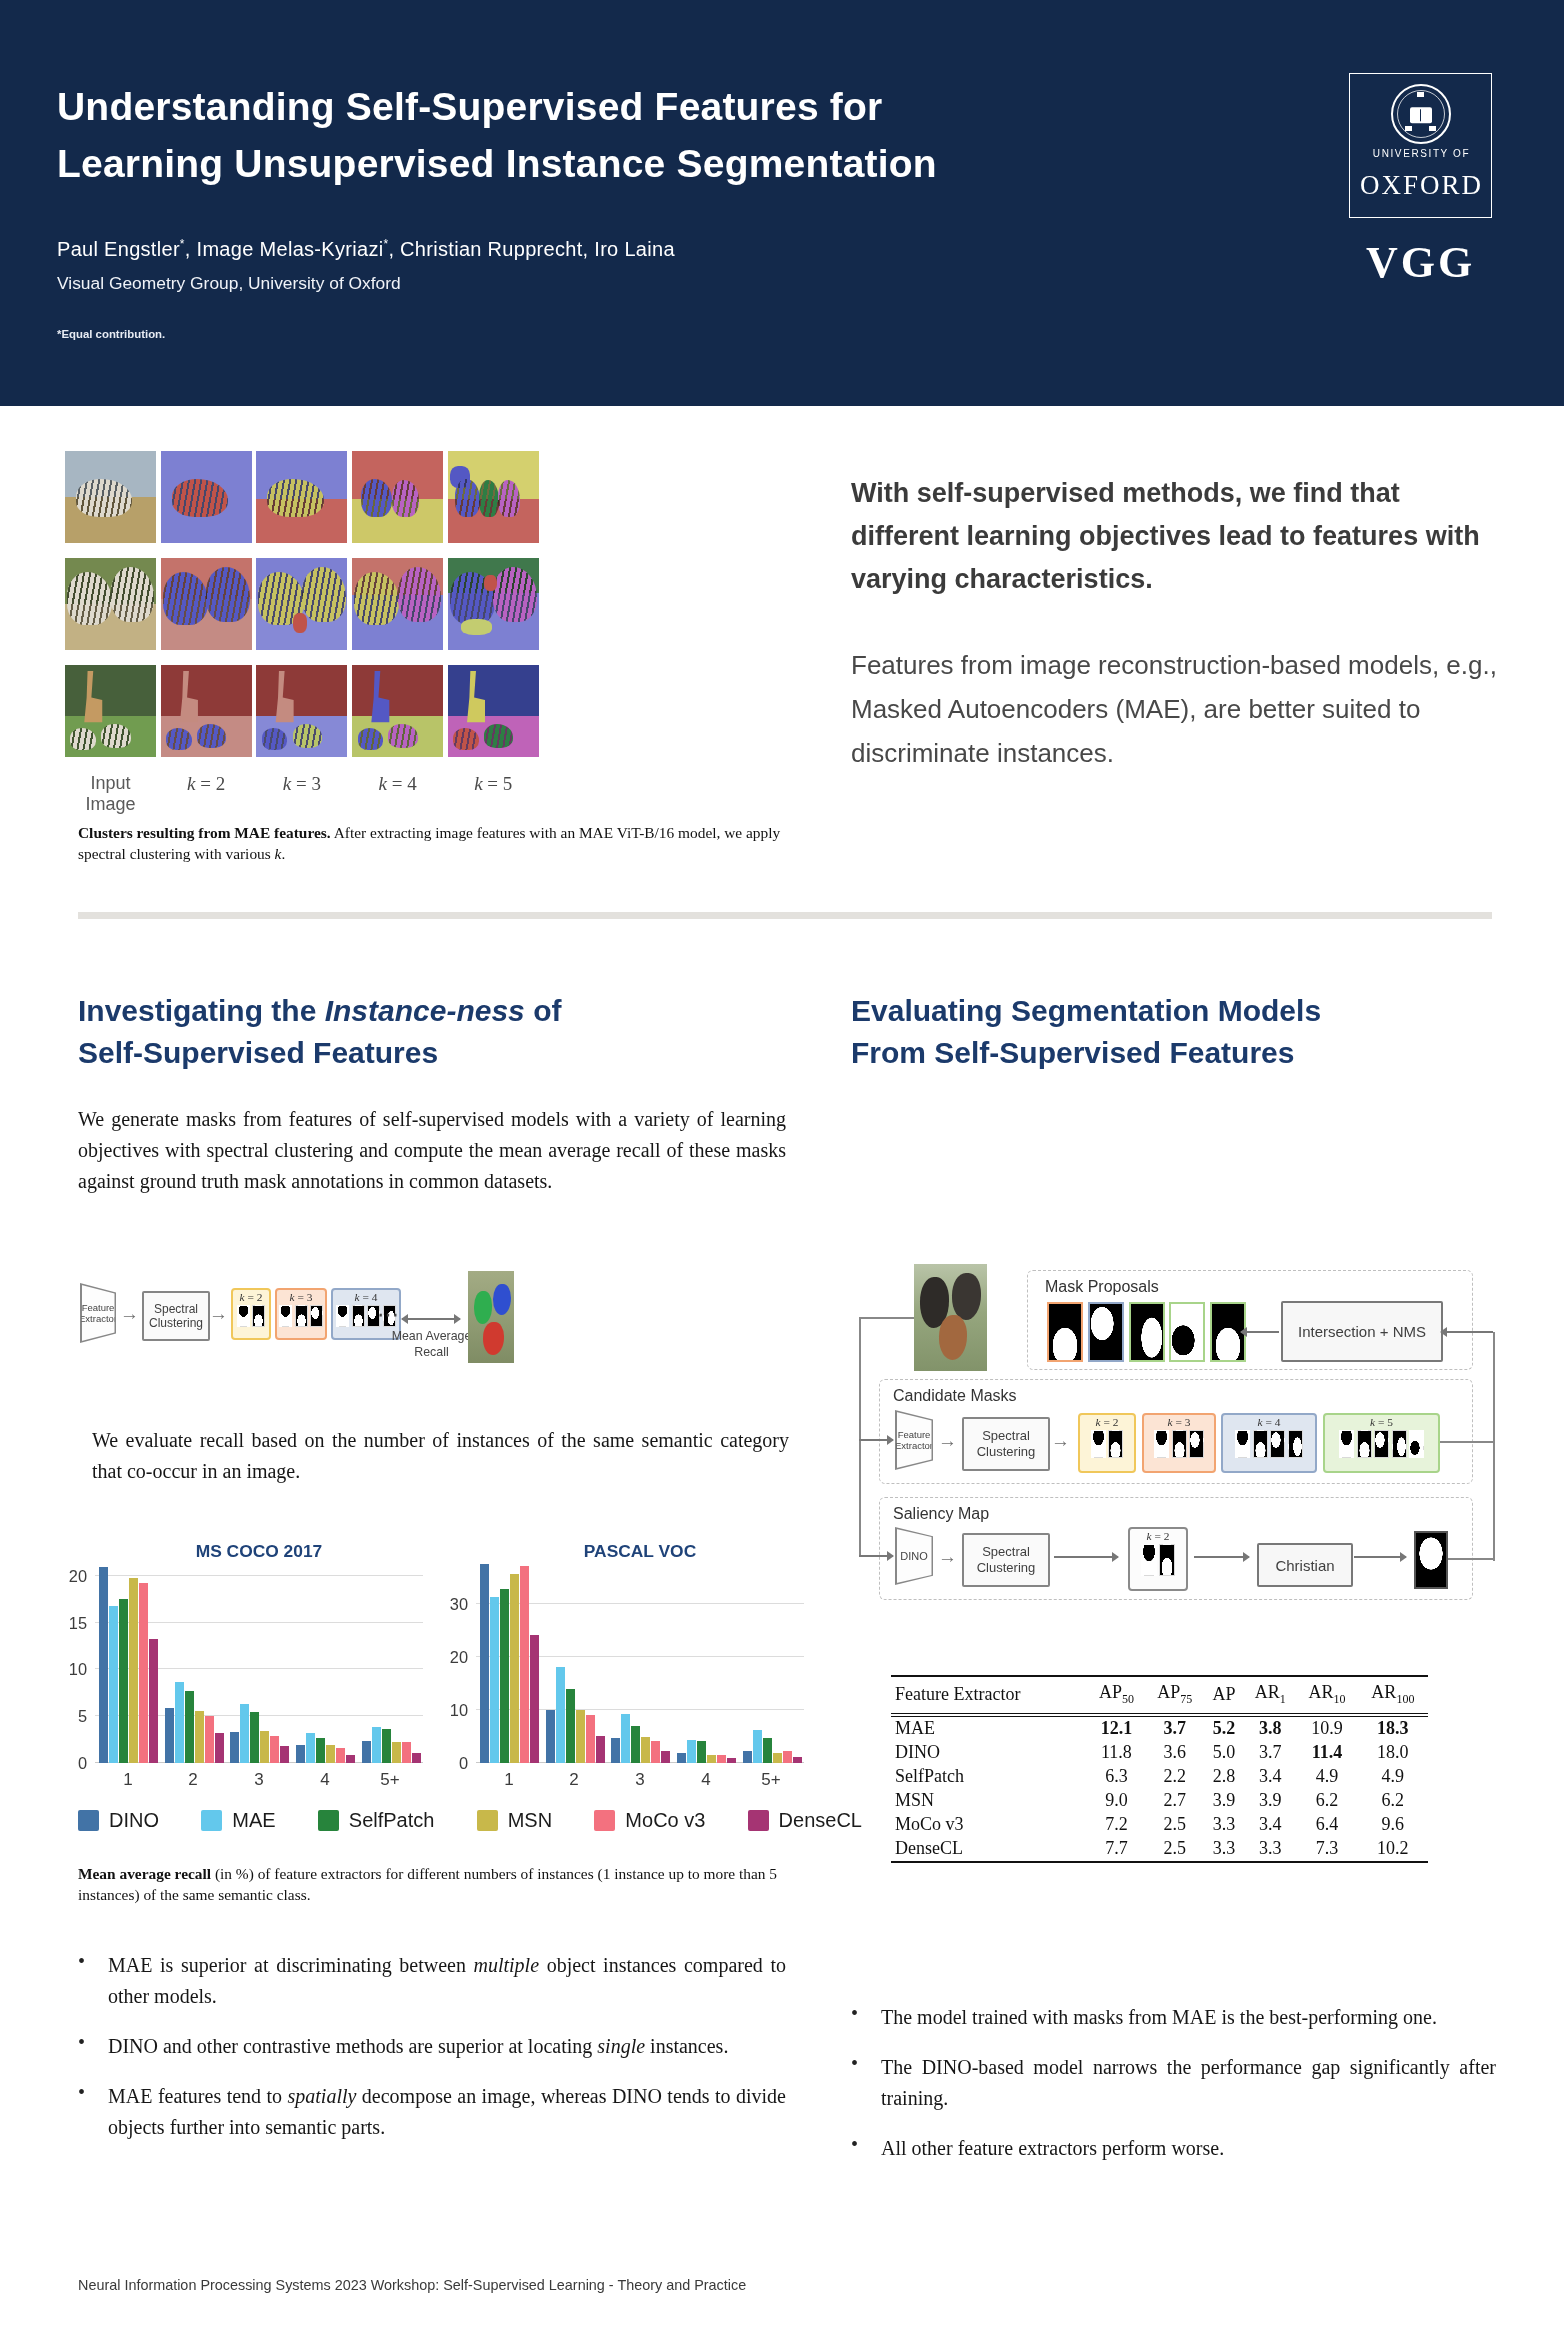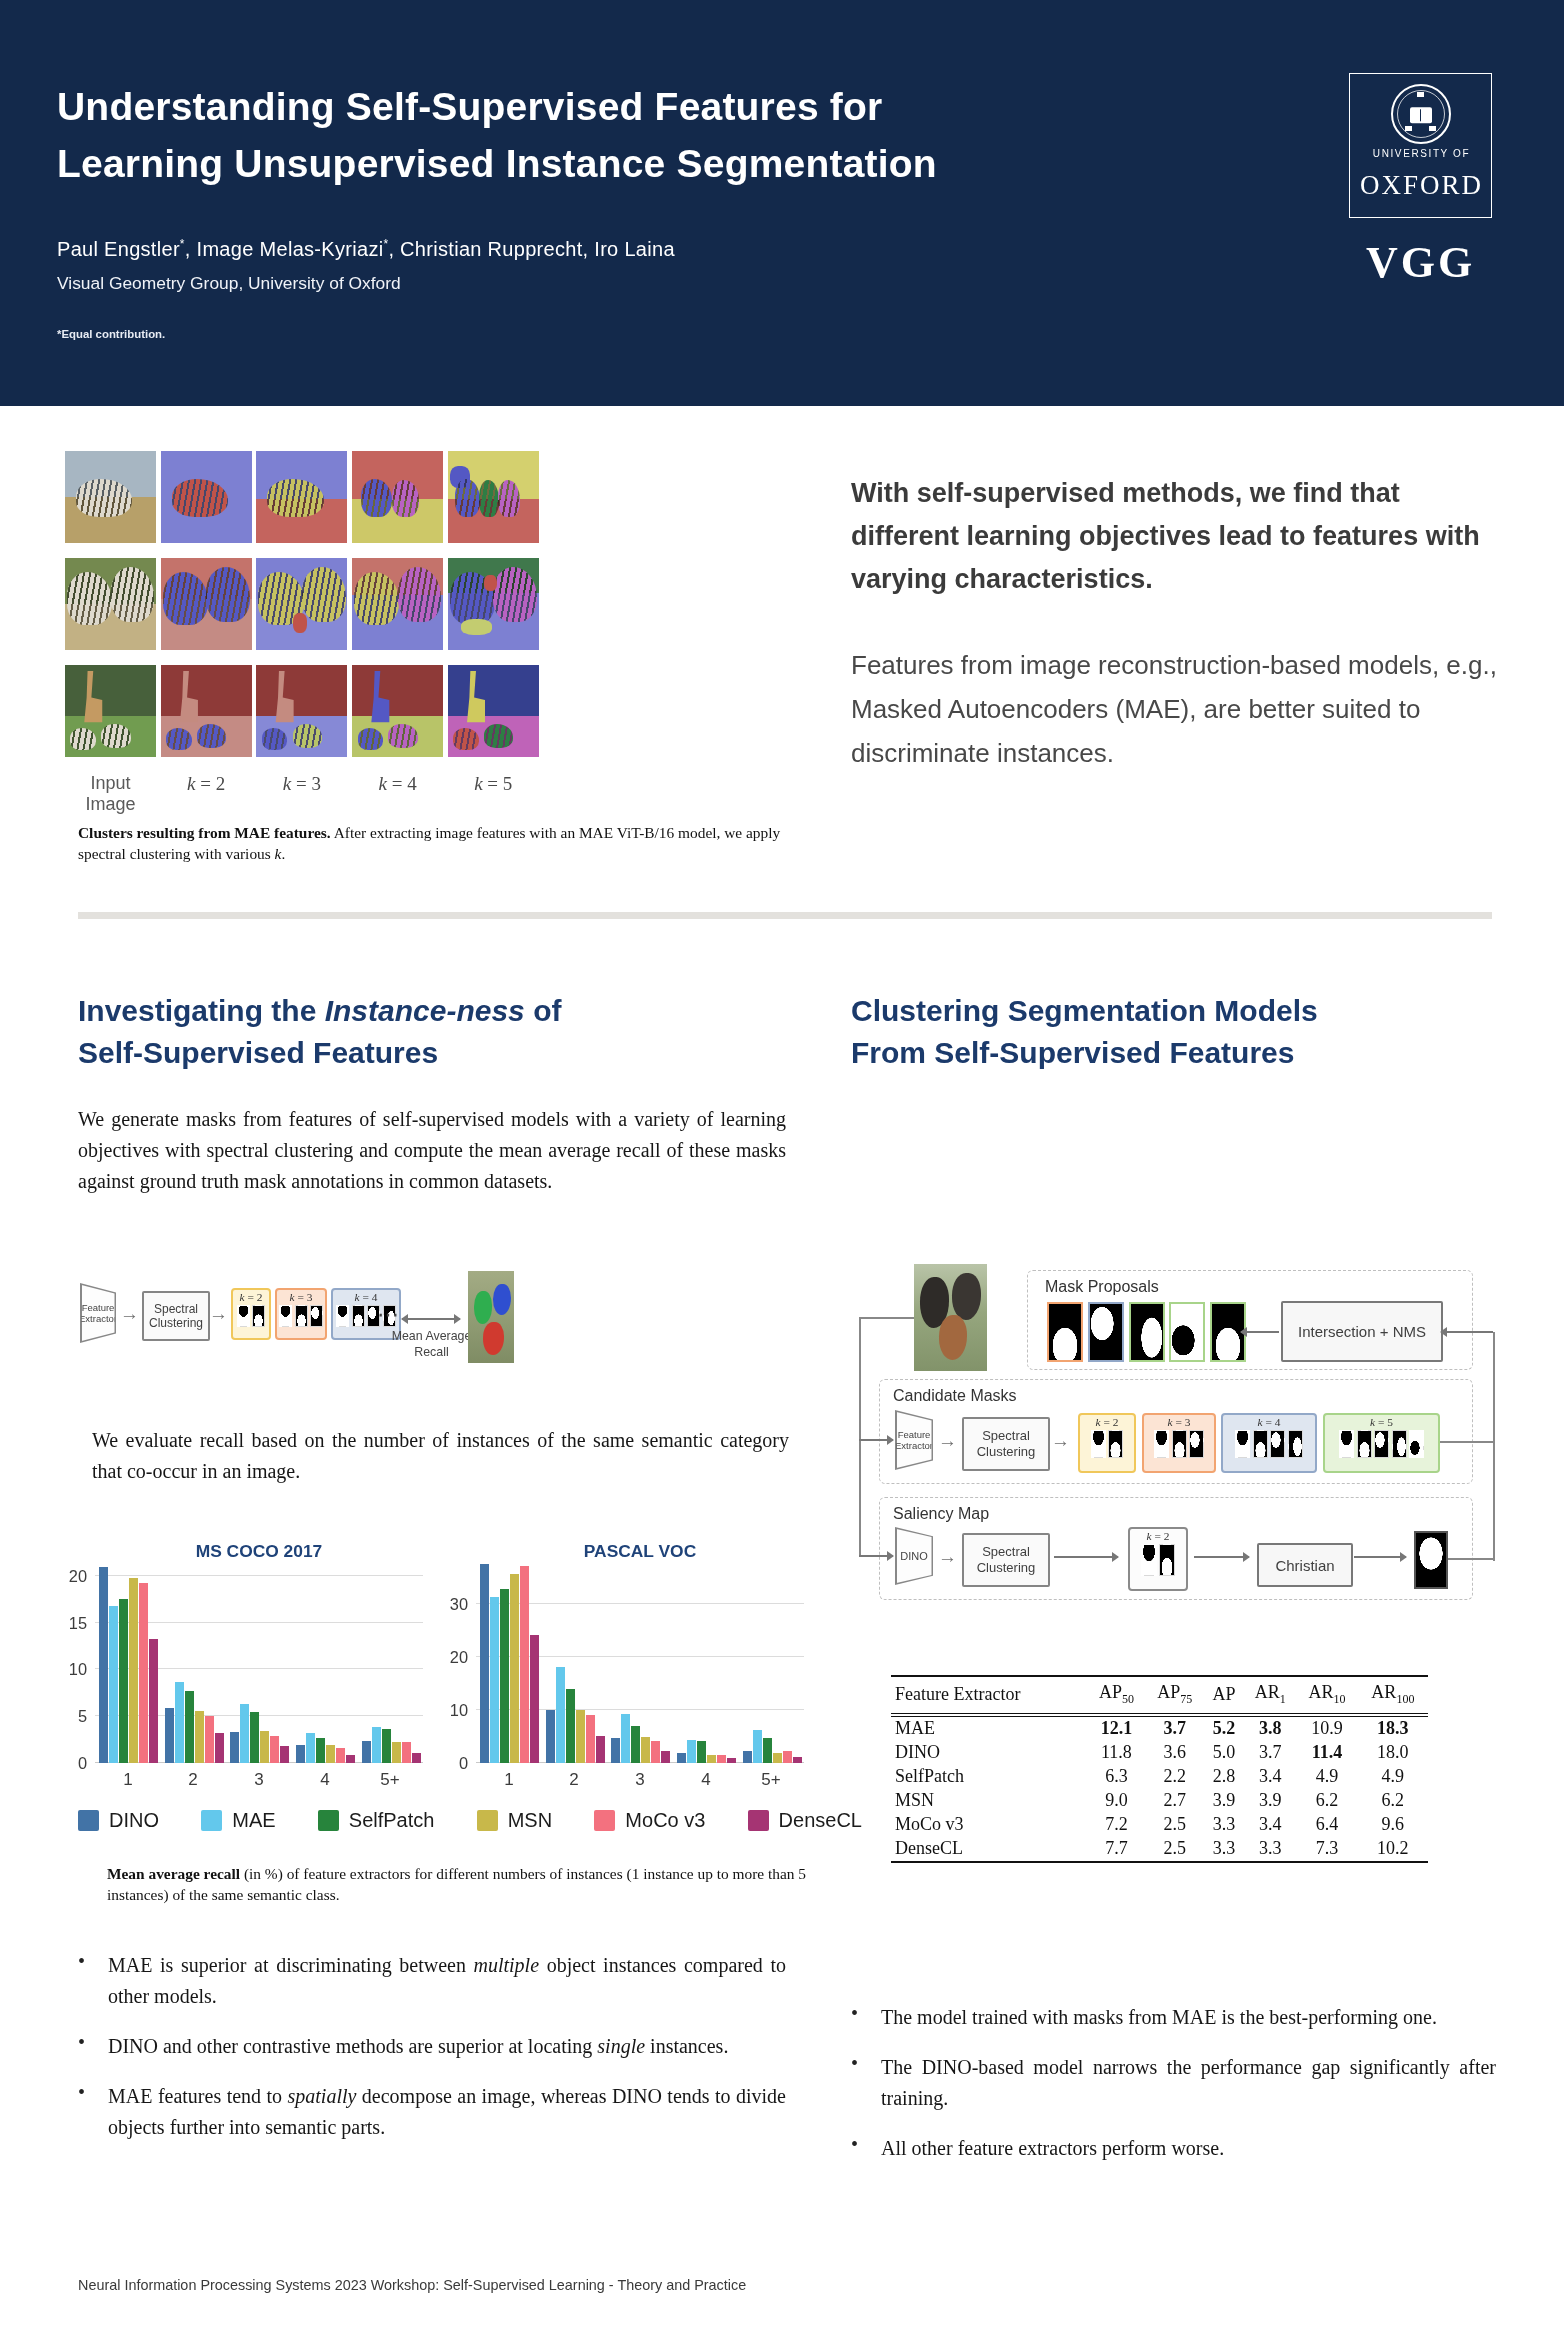--- a/index.html
+++ b/index.html
@@ -80,21 +80,21 @@
   .ytick{position:absolute;right:346px;width:36px;text-align:right;font-size:16.4px;color:#3c3c3c;}
   .bgroup{position:absolute;bottom:0;width:66px;height:100%;display:flex;align-items:flex-end;justify-content:center;gap:1px;}
   .bar{width:9px;}
   .xlab{position:absolute;top:233px;width:66px;text-align:center;font-size:17px;color:#3c3c3c;}
 
   .legend{position:absolute;left:78px;top:1809px;width:784px;display:flex;justify-content:space-between;}
   .leg-item{display:flex;align-items:center;gap:10px;}
   .leg-swatch{width:21px;height:21px;border-radius:2px;}
   .leg-label{font-size:20px;color:#1c1c1c;}
 
-  .smallcap{position:absolute;font-family:"Liberation Serif",serif;font-size:15.4px;line-height:21px;color:#111;margin-left:29px;}
+  .smallcap{position:absolute;font-family:"Liberation Serif",serif;font-size:15.4px;line-height:21px;color:#111;}
 
   
   .bullets{position:absolute;}
   .bullet-row{display:flex;margin-bottom:19px;}
   .bullet-dot{width:30px;flex:0 0 30px;font-family:"Liberation Serif",serif;font-size:20px;color:#222;}
   .bullet-text{flex:1;font-family:"Liberation Serif",serif;font-size:20px;line-height:31px;color:#161616;text-align:justify;}
 
   
   .rdiagram{position:absolute;left:851px;top:1256px;width:647px;height:358px;}
   .dashed-box{position:absolute;border:1.5px dashed #bfbfbf;border-radius:6px;box-sizing:border-box;background:#fff;}
@@ -436,21 +436,21 @@
         <div class="bullet-dot">•</div>
         <div class="bullet-text"><span>DINO and other contrastive methods are superior at locating </span><span class="it">single</span><span> instances.</span></div>
       </div>
       <div class="bullet-row">
         <div class="bullet-dot">•</div>
         <div class="bullet-text"><span>MAE features tend to </span><span class="it">spatially</span><span> decompose an image, whereas DINO tends to divide objects further into semantic parts.</span></div>
       </div>
     </div>
 
   <div class="sec-head" style="left:851px;top:990px;width:647px;">
-    <div>Clustering Segmentation Models</div>
+    <div>Evaluating Segmentation Models</div>
     <div>From Self-Supervised Features</div>
   </div>
 
   <div class="rdiagram">
 
     <div class="photo" style="left:63px;top:8px;width:73px;height:107px;background:linear-gradient(180deg,#b9c4a8 0%,#96a67e 45%,#82936a 100%);">
       <div class="blob" style="left:8%;top:12%;width:40%;height:48%;background:#2e2b28;"></div>
       <div class="blob" style="left:52%;top:8%;width:40%;height:44%;background:#3a3632;"></div>
       <div class="blob" style="left:34%;top:48%;width:38%;height:42%;background:#a2683f;"></div>
     </div>

